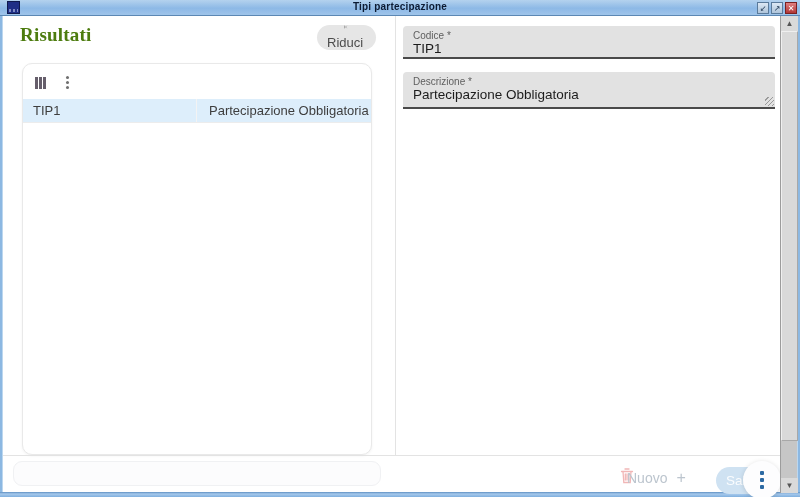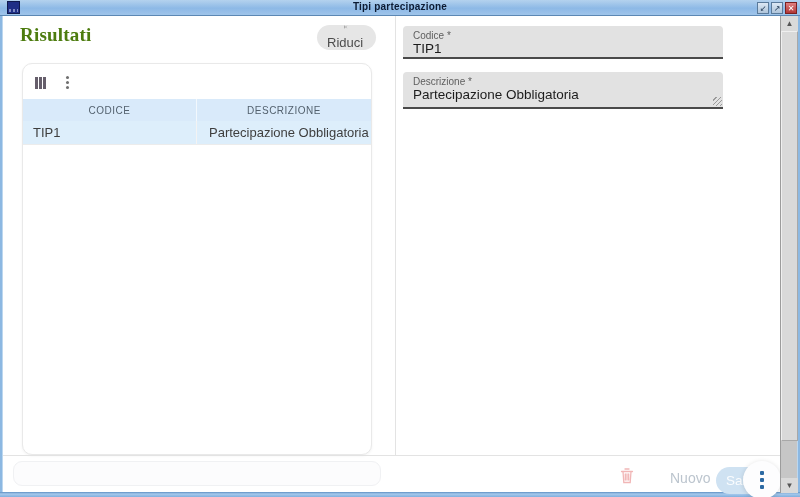--- a/index.html
+++ b/index.html
@@ -50,33 +50,33 @@
   .tbl-row .cell:last-child{padding-left:12px;}
   .tbl-row.selected{background:#ddeefb;}
   .left-footer-strip{position:absolute;left:13px;top:461px;width:368px;height:25px;
     border:1px solid #f0f1f3;border-radius:9px;background:#fcfcfd;}
 
   
   .v-divider{position:absolute;left:395px;top:16px;width:1px;height:439px;background:#e3e3e3;}
   .h-divider{position:absolute;left:3px;top:455px;width:779px;height:1px;background:#e3e3e3;}
 
   
-  .field{position:absolute;left:403px;width:320px;background:#e2e2e2;
+  .field{position:absolute;left:403px;width:372px;background:#e2e2e2;
     border-radius:4px 4px 0 0;border-bottom:2px solid #4a4a4a;padding:4px 10px 4px 10px;}
   .field.codice{top:26px;height:33px;}
   .field.descrizione{top:72px;height:37px;}
   .field .flabel{font-size:10px;color:#5e5e5e;line-height:11px;}
   .field .fvalue{font-size:13.5px;color:#1c1c1c;line-height:16px;}
   .resize-handle{position:absolute;right:1px;bottom:1px;width:9px;height:9px;
     background:repeating-linear-gradient(135deg,transparent 0 2px,#9a9a9a 2px 3px);cursor:nwse-resize;}
 
   
   .trash-btn{position:absolute;left:617px;top:467px;width:20px;height:20px;border:none;
     background:transparent;padding:0;cursor:default;}
-  .nuovo-btn{position:absolute;left:664px;top:469px;border:none;background:transparent;
+  .nuovo-btn{position:absolute;left:621px;top:469px;border:none;background:transparent;
     display:flex;align-items:center;gap:9px;font-family:inherit;
     font-size:14px;color:#bcc5ce;cursor:default;}
   .nuovo-btn .plus{font-size:16px;line-height:14px;}
   .salva-pill{position:absolute;left:716px;top:467px;width:61px;height:27px;border:none;
     border-radius:14px;background:#cfe2f2;color:rgba(255,255,255,.9);
     font-size:13.5px;font-family:inherit;text-align:left;padding-left:10px;cursor:default;}
   .fab-circle{position:absolute;left:743px;top:461px;width:38px;height:38px;border-radius:50%;
     background:#fdfdfe;border:none;box-shadow:0 1px 5px rgba(0,0,0,.14);cursor:pointer;
     display:flex;flex-direction:column;align-items:center;justify-content:center;gap:3px;}
   .fab-circle i{width:4px;height:4px;background:#2d6aa3;border-radius:1px;}
@@ -125,24 +125,20 @@
           <span></span>
           <span></span>
           <span></span>
         </span>
       <span class="kebab">
           <i></i>
           <i></i>
           <i></i>
         </span>
     </div>
-    <div class="tbl-header">
-      <div class="cell">CODICE</div>
-      <div class="cell">DESCRIZIONE</div>
-    </div>
     <div class="tbl-row selected">
       <div class="cell">TIP1</div>
       <div class="cell">Partecipazione Obbligatoria</div>
     </div>
   </div>
 
   <div class="left-footer-strip"></div>
 
   <div class="v-divider"></div>
   <div class="h-divider"></div>

